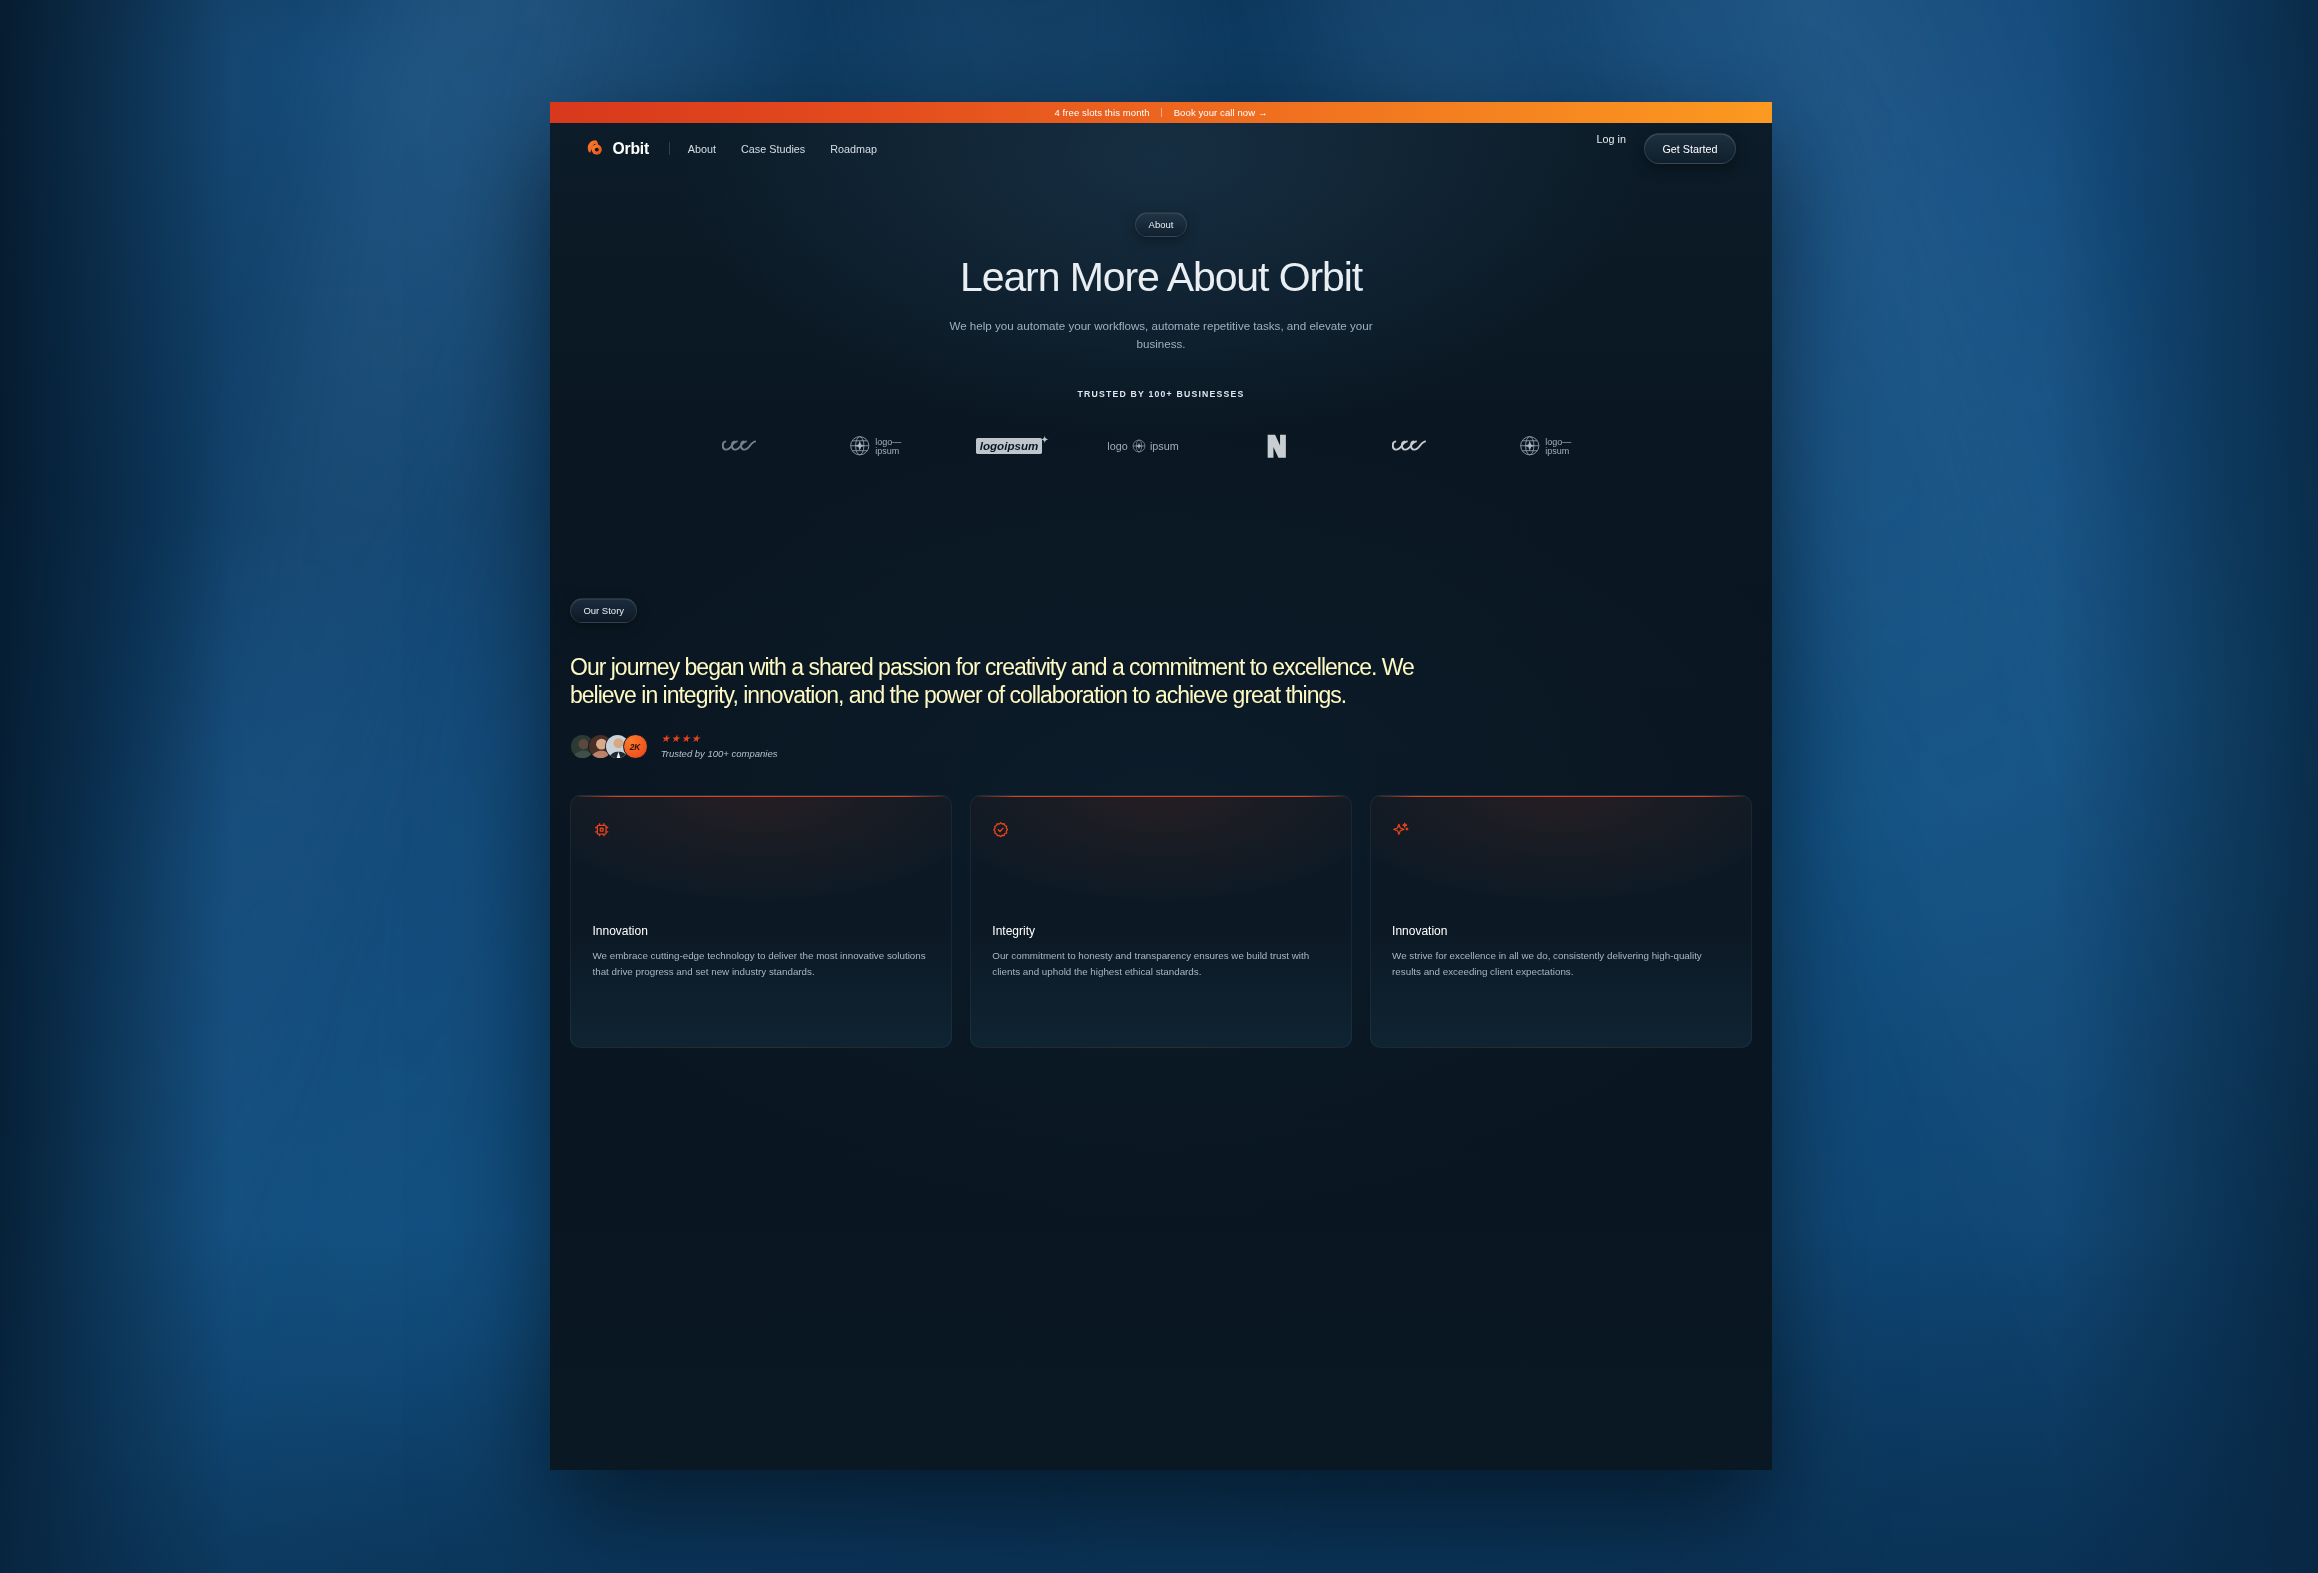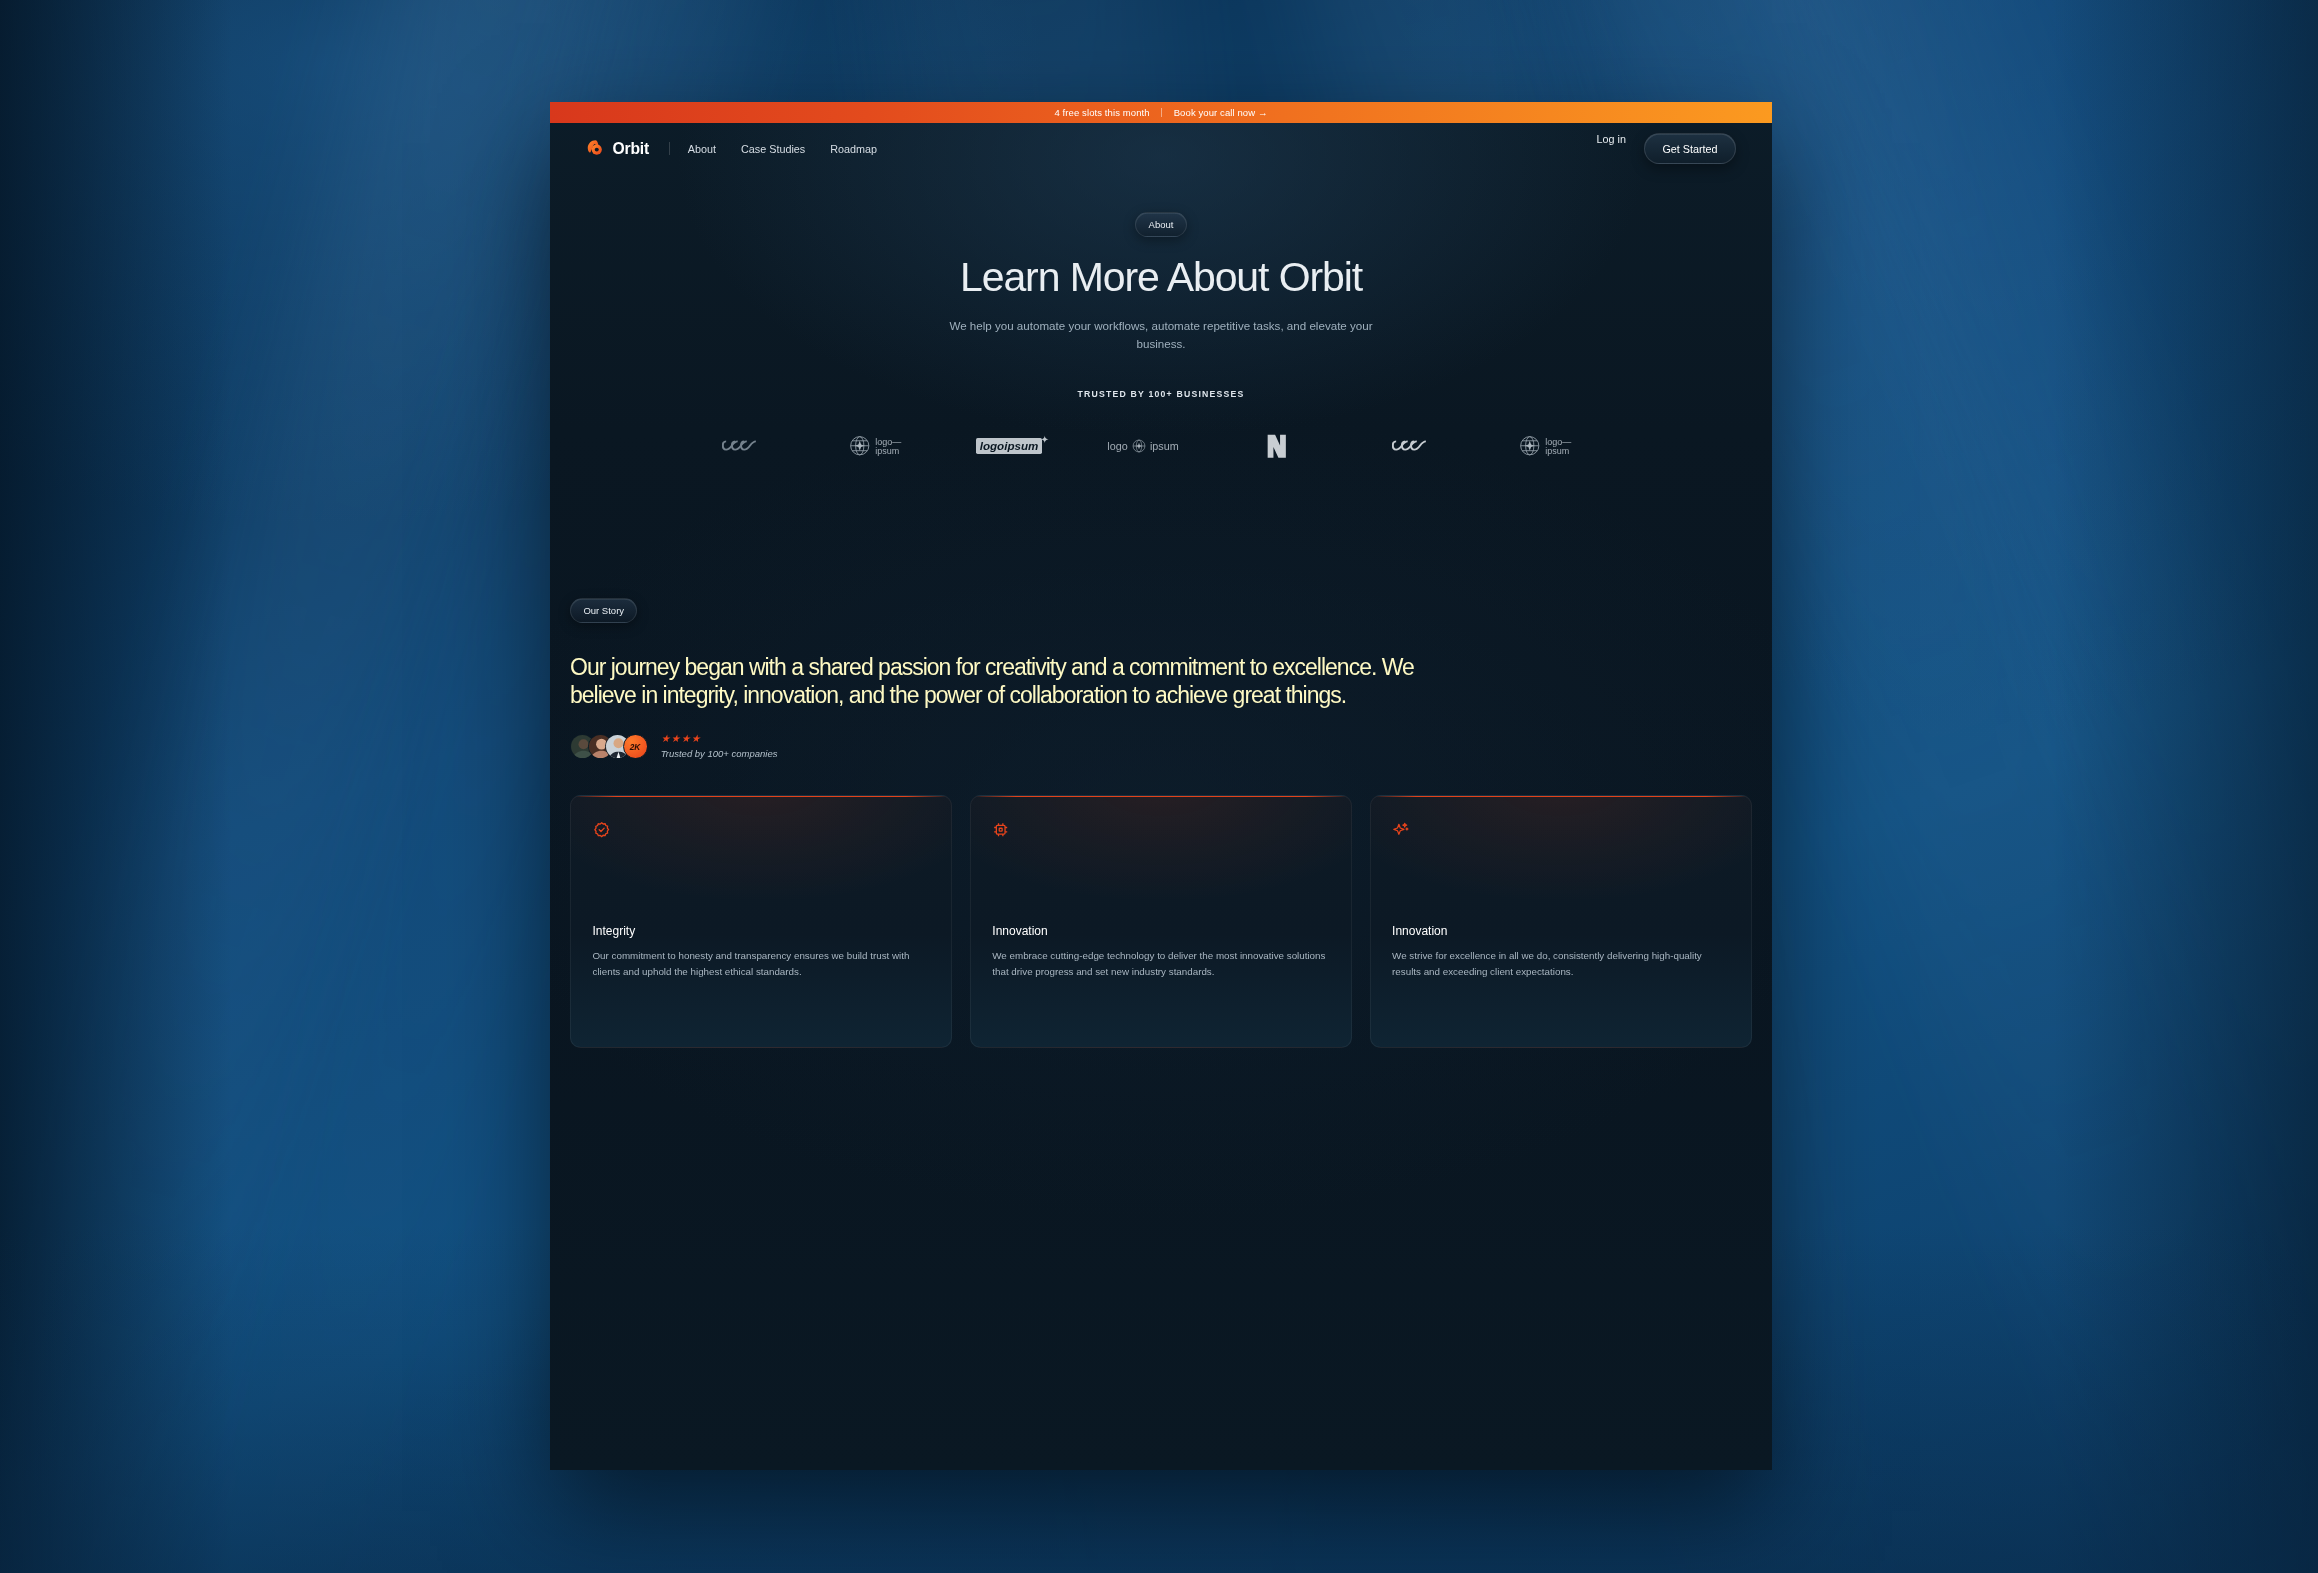--- a/index.html
+++ b/index.html
@@ -326,36 +326,36 @@
         <div class="social-text">Trusted by 100+ companies</div>
       </div>
     </div>
 
     
     <div class="cards">
 
       <div class="card">
         <div class="topline"></div>
         <svg class="ico" viewBox="0 0 24 24" fill="none" stroke="currentColor" stroke-width="1.8">
-          <path d="M12 2.5l2.1 1.6 2.6-.3 1 2.4 2.4 1-.3 2.6 1.6 2.1-1.6 2.1.3 2.6-2.4 1-1 2.4-2.6-.3L12 21.5l-2.1-1.6-2.6.3-1-2.4-2.4-1 .3-2.6L2.6 12l1.6-2.1-.3-2.6 2.4-1 1-2.4 2.6.3z"></path>
-          <path d="M8.6 12.1l2.4 2.4 4.4-4.6" stroke-linecap="round" stroke-linejoin="round"></path>
-        </svg>
-        <h3>Integrity</h3>
-        <p>Our commitment to honesty and transparency ensures we build trust with clients and uphold the highest ethical standards.</p>
-      </div>
-
-      <div class="card">
-        <div class="topline"></div>
-        <svg class="ico" viewBox="0 0 24 24" fill="none" stroke="currentColor" stroke-width="1.8">
           <rect x="6" y="6" width="12" height="12" rx="1.5"></rect>
           <rect x="10" y="10" width="4" height="4" rx=".7"></rect>
           <path d="M9 3v3M15 3v3M9 18v3M15 18v3M3 9h3M3 15h3M18 9h3M18 15h3"></path>
         </svg>
         <h3>Innovation</h3>
         <p>We embrace cutting-edge technology to deliver the most innovative solutions that drive progress and set new industry standards.</p>
+      </div>
+
+      <div class="card">
+        <div class="topline"></div>
+        <svg class="ico" viewBox="0 0 24 24" fill="none" stroke="currentColor" stroke-width="1.8">
+          <path d="M12 2.5l2.1 1.6 2.6-.3 1 2.4 2.4 1-.3 2.6 1.6 2.1-1.6 2.1.3 2.6-2.4 1-1 2.4-2.6-.3L12 21.5l-2.1-1.6-2.6.3-1-2.4-2.4-1 .3-2.6L2.6 12l1.6-2.1-.3-2.6 2.4-1 1-2.4 2.6.3z"></path>
+          <path d="M8.6 12.1l2.4 2.4 4.4-4.6" stroke-linecap="round" stroke-linejoin="round"></path>
+        </svg>
+        <h3>Integrity</h3>
+        <p>Our commitment to honesty and transparency ensures we build trust with clients and uphold the highest ethical standards.</p>
       </div>
 
       <div class="card">
         <div class="topline"></div>
         <svg class="ico" viewBox="0 0 24 24" fill="none" stroke="currentColor" stroke-width="1.7">
           <path d="M9.5 4.5l1.9 5.1 5.1 1.9-5.1 1.9-1.9 5.1-1.9-5.1L2.5 11.5l5.1-1.9z" stroke-linejoin="round"></path>
           <path d="M17.6 3.2l.7 1.9 1.9.7-1.9.7-.7 1.9-.7-1.9-1.9-.7 1.9-.7z" stroke-linejoin="round"></path>
           <path d="M20.6 9.6l.4 1 1 .4-1 .4-.4 1-.4-1-1-.4 1-.4z" stroke-linejoin="round"></path>
         </svg>
         <h3>Innovation</h3>

